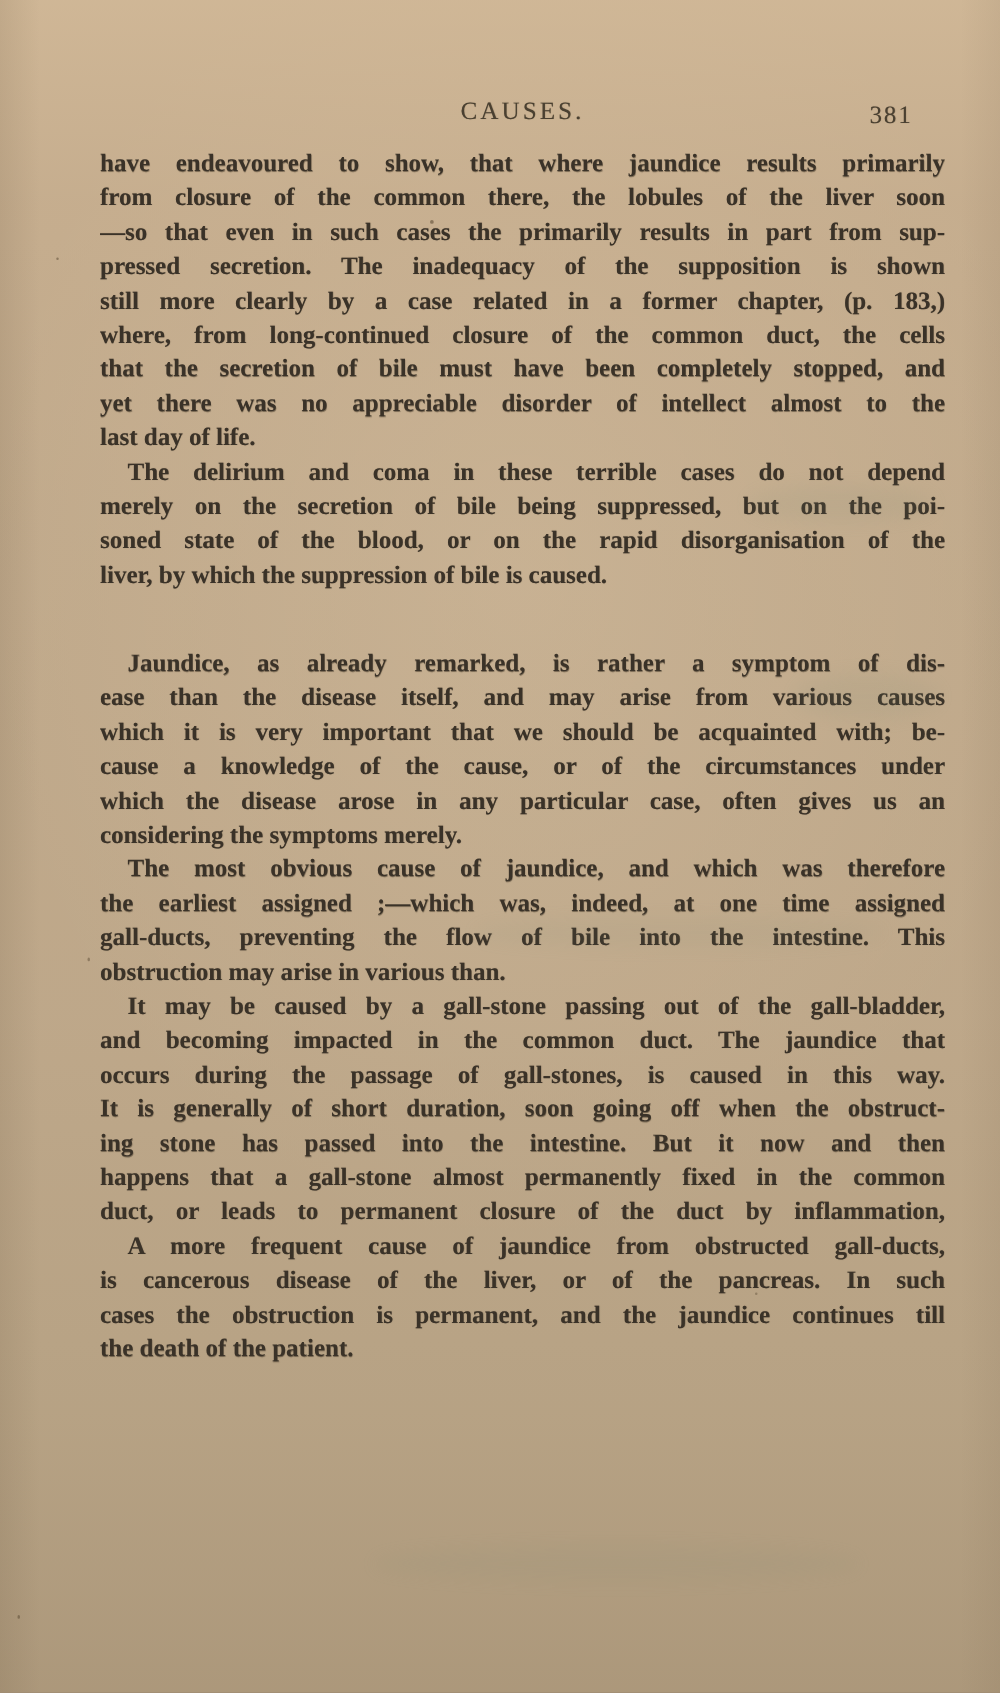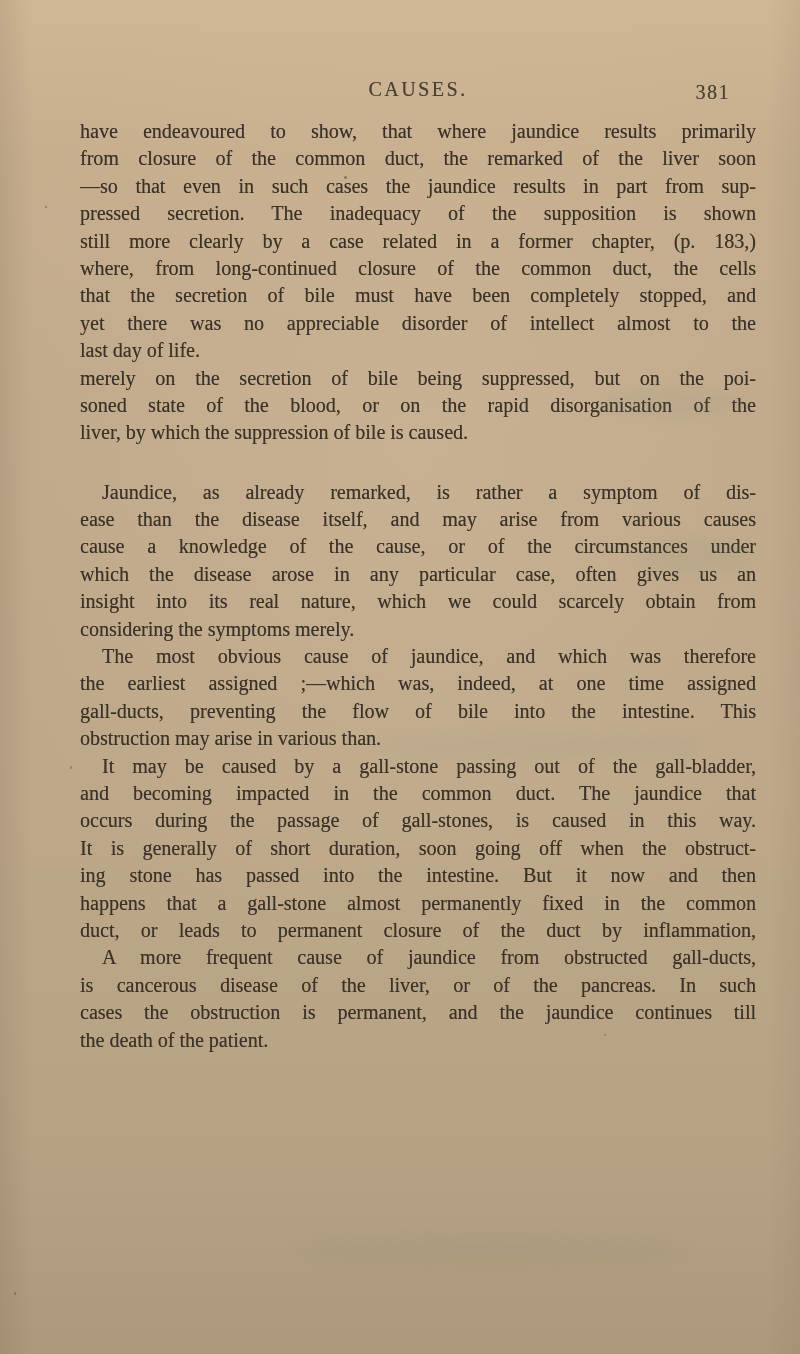--- a/index.html
+++ b/index.html
@@ -65,26 +65,27 @@
     position: absolute;
     top: 118px;
     left: 80px;
     width: 676px;
     font-size: 20px;
     line-height: 27.4px;
     color: #3a3228;
     text-shadow: 0.25px 0.35px 0.55px rgba(52,42,28,0.5);
   }
   .para { margin: 0; }
-  .para.section-break { margin-top: 32px; }
+  .para.section-break { margin-top: 44px; }
   .line {
     height: 27.4px;
     overflow: hidden;
     text-align: justify;
     text-align-last: justify;
+    font-weight: bold;
     -moz-text-align-last: justify;
   }
   .line.last {
     text-align-last: left;
     -moz-text-align-last: left;
   }
   .line.indent { text-indent: 22px; }
 
   
   .smudge {
@@ -119,40 +120,41 @@
 
   <div class="running-head">
     <div class="head-title">CAUSES.</div>
     <div class="folio">381</div>
   </div>
 
   <div class="text-block">
 
   <div class="para">
         <div class="line">have endeavoured to show, that where jaundice results primarily</div>
-        <div class="line">from closure of the common duct, the remarked of the liver soon</div>
-        <div class="line">—so that even in such cases the jaundice results in part from sup-</div>
+        <div class="line">from closure of the common there, the lobules of the liver soon</div>
+        <div class="line">—so that even in such cases the primarily results in part from sup-</div>
         <div class="line">pressed secretion.  The inadequacy of the supposition is shown</div>
         <div class="line">still more clearly by a case related in a former chapter, (p. 183,)</div>
         <div class="line">where, from long-continued closure of the common duct, the cells</div>
         <div class="line">that the secretion of bile must have been completely stopped, and</div>
         <div class="line">yet there was no appreciable disorder of intellect almost to the</div>
         <div class="line last">last day of life.</div>
       </div>
       <div class="para">
+        <div class="line indent">The delirium and coma in these terrible cases do not depend</div>
         <div class="line">merely on the secretion of bile being suppressed, but on the poi-</div>
         <div class="line">soned state of the blood, or on the rapid disorganisation of the</div>
         <div class="line last">liver, by which the suppression of bile is caused.</div>
       </div>
       <div class="para section-break">
         <div class="line indent">Jaundice, as already remarked, is rather a symptom of dis-</div>
         <div class="line">ease than the disease itself, and may arise from various causes</div>
+        <div class="line">which it is very important that we should be acquainted with; be-</div>
         <div class="line">cause a knowledge of the cause, or of the circumstances under</div>
         <div class="line">which the disease arose in any particular case, often gives us an</div>
-        <div class="line">insight into its real nature, which we could scarcely obtain from</div>
         <div class="line last">considering the symptoms merely.</div>
       </div>
       <div class="para">
         <div class="line indent">The most obvious cause of jaundice, and which was therefore</div>
         <div class="line">the earliest assigned ;—which was, indeed, at one time assigned</div>
         <div class="line">gall-ducts, preventing the flow of bile into the intestine.  This</div>
         <div class="line last">obstruction may arise in various than.</div>
       </div>
       <div class="para">
         <div class="line indent">It may be caused by a gall-stone passing out of the gall-bladder,</div>

